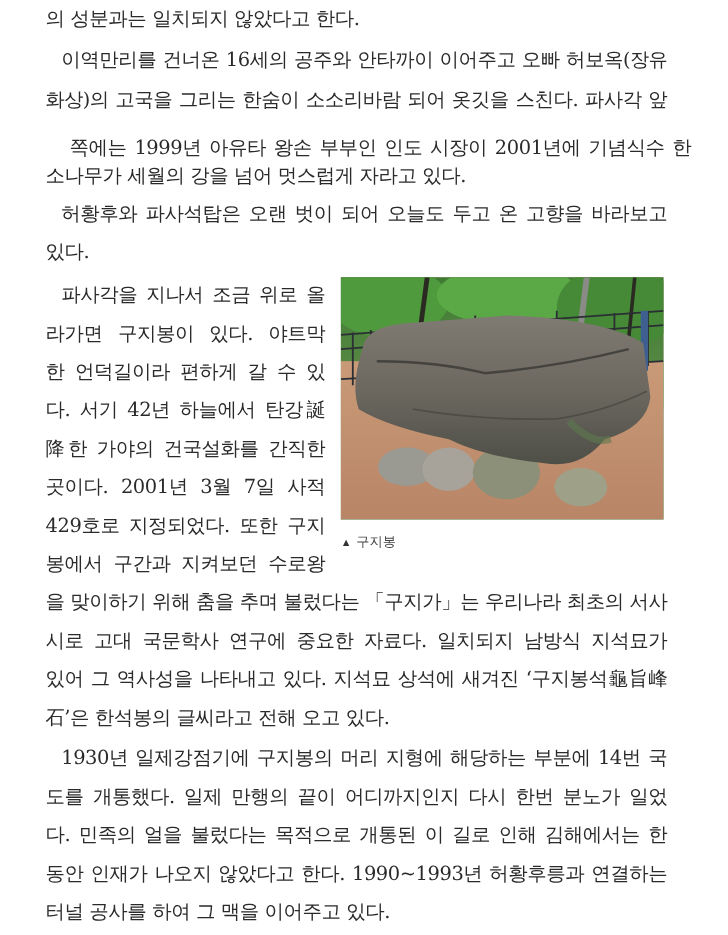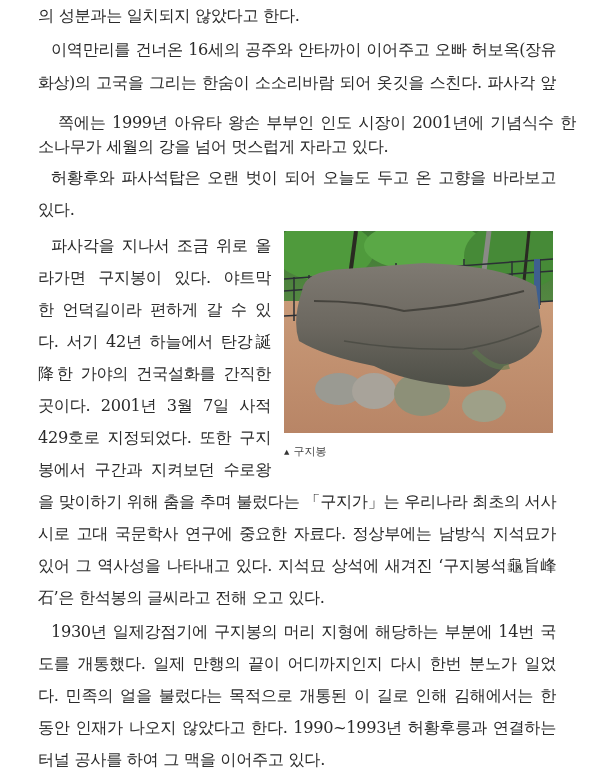--- a/index.html
+++ b/index.html
@@ -18,21 +18,21 @@
   .last { text-align: right; }
   .narrow { width: 233px; text-align: justify; text-align-last: justify; }
   .indent { padding-left: 13px; box-sizing: border-box; }
   .small { font-size: 16px; letter-spacing: -0.5px; }
   .photo {
     position: absolute; left: 284px; top: 231px; width: 269px; height: 202px;
     overflow: hidden; background: #6f8a55;
   }
   .caption {
     position: absolute; left: 284px; top: 443px; height: 18px;
-    font-family: Liberation Mono, monospace;
+    font-family: Liberation Sans, sans-serif;
     font-size: 11px; line-height: 18px; color: #444; text-align: center;
   }
   .caption .tri { font-size: 9px; margin-right: 4px; color: #333; }
 </style>
 </head>
 <body>
 
 <div class="page">
 
   <div class="line last" style="top:1px;">의 성분과는 일치되지 않았다고 한다.</div>
@@ -56,21 +56,21 @@
     <span>다. 서기 42년 하늘에서 탄강</span><span class="small">誕</span>
   </div>
   <div class="line narrow" style="top:359px;">
     <span class="small">降</span><span>한 가야의 건국설화를 간직한</span>
   </div>
   <div class="line narrow" style="top:391px;">곳이다. 2001년 3월 7일 사적</div>
   <div class="line narrow" style="top:423px;">429호로 지정되었다. 또한 구지</div>
   <div class="line narrow" style="top:455px;">봉에서 구간과 지켜보던 수로왕</div>
 
   <div class="line full" style="top:487px;">을 맞이하기 위해 춤을 추며 불렀다는 「구지가」는 우리나라 최초의 서사</div>
-  <div class="line full" style="top:519px;">시로 고대 국문학사 연구에 중요한 자료다. 정상부에는 남방식 지석묘가</div>
+  <div class="line full" style="top:519px;">시로 고대 국문학사 연구에 중요한 자료다. 일치되지 남방식 지석묘가</div>
   <div class="line full" style="top:551px;">
     <span>있어 그 역사성을 나타내고 있다. 지석묘 상석에 새겨진 ‘구지봉석</span><span class="small">龜旨峰</span>
   </div>
   <div class="line last" style="top:583px;">
     <span class="small">石</span><span>’은 한석봉의 글씨라고 전해 오고 있다.</span>
   </div>
 
   <div class="line full indent" style="top:617px;">1930년 일제강점기에 구지봉의 머리 지형에 해당하는 부분에 14번 국</div>
   <div class="line full" style="top:649px;">도를 개통했다. 일제 만행의 끝이 어디까지인지 다시 한번 분노가 일었</div>
   <div class="line full" style="top:681px;">다. 민족의 얼을 불렀다는 목적으로 개통된 이 길로 인해 김해에서는 한</div>

